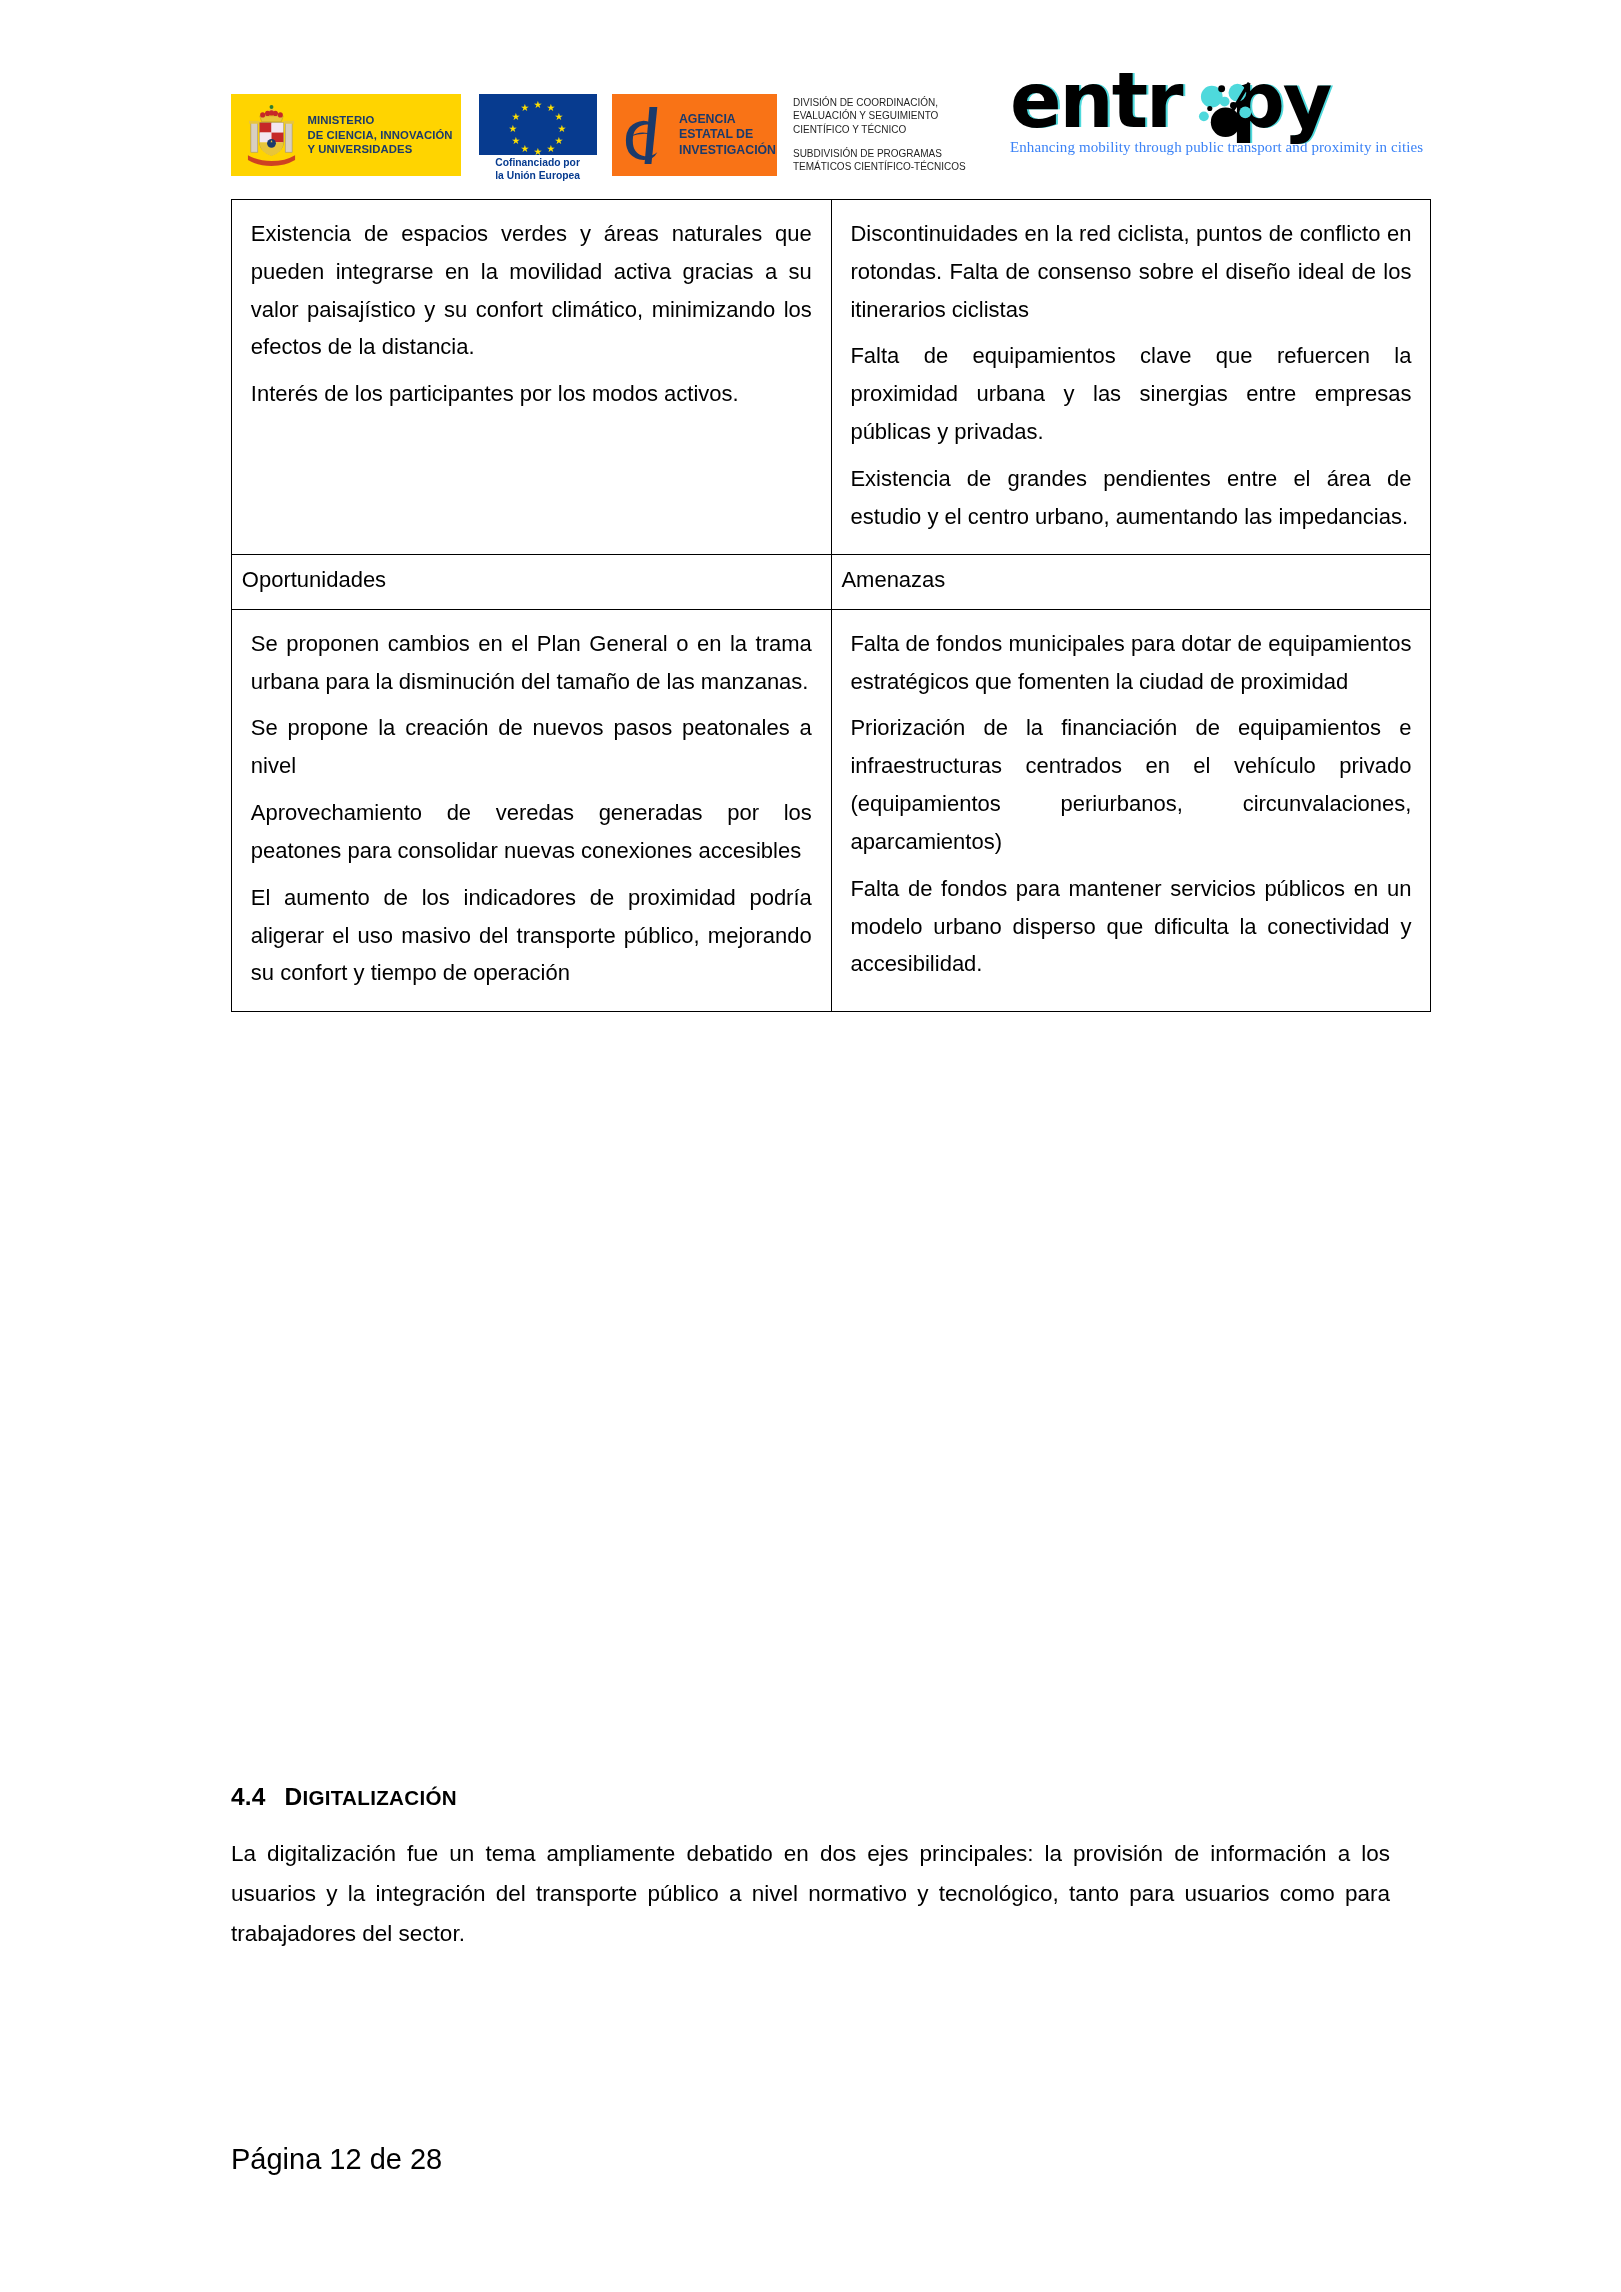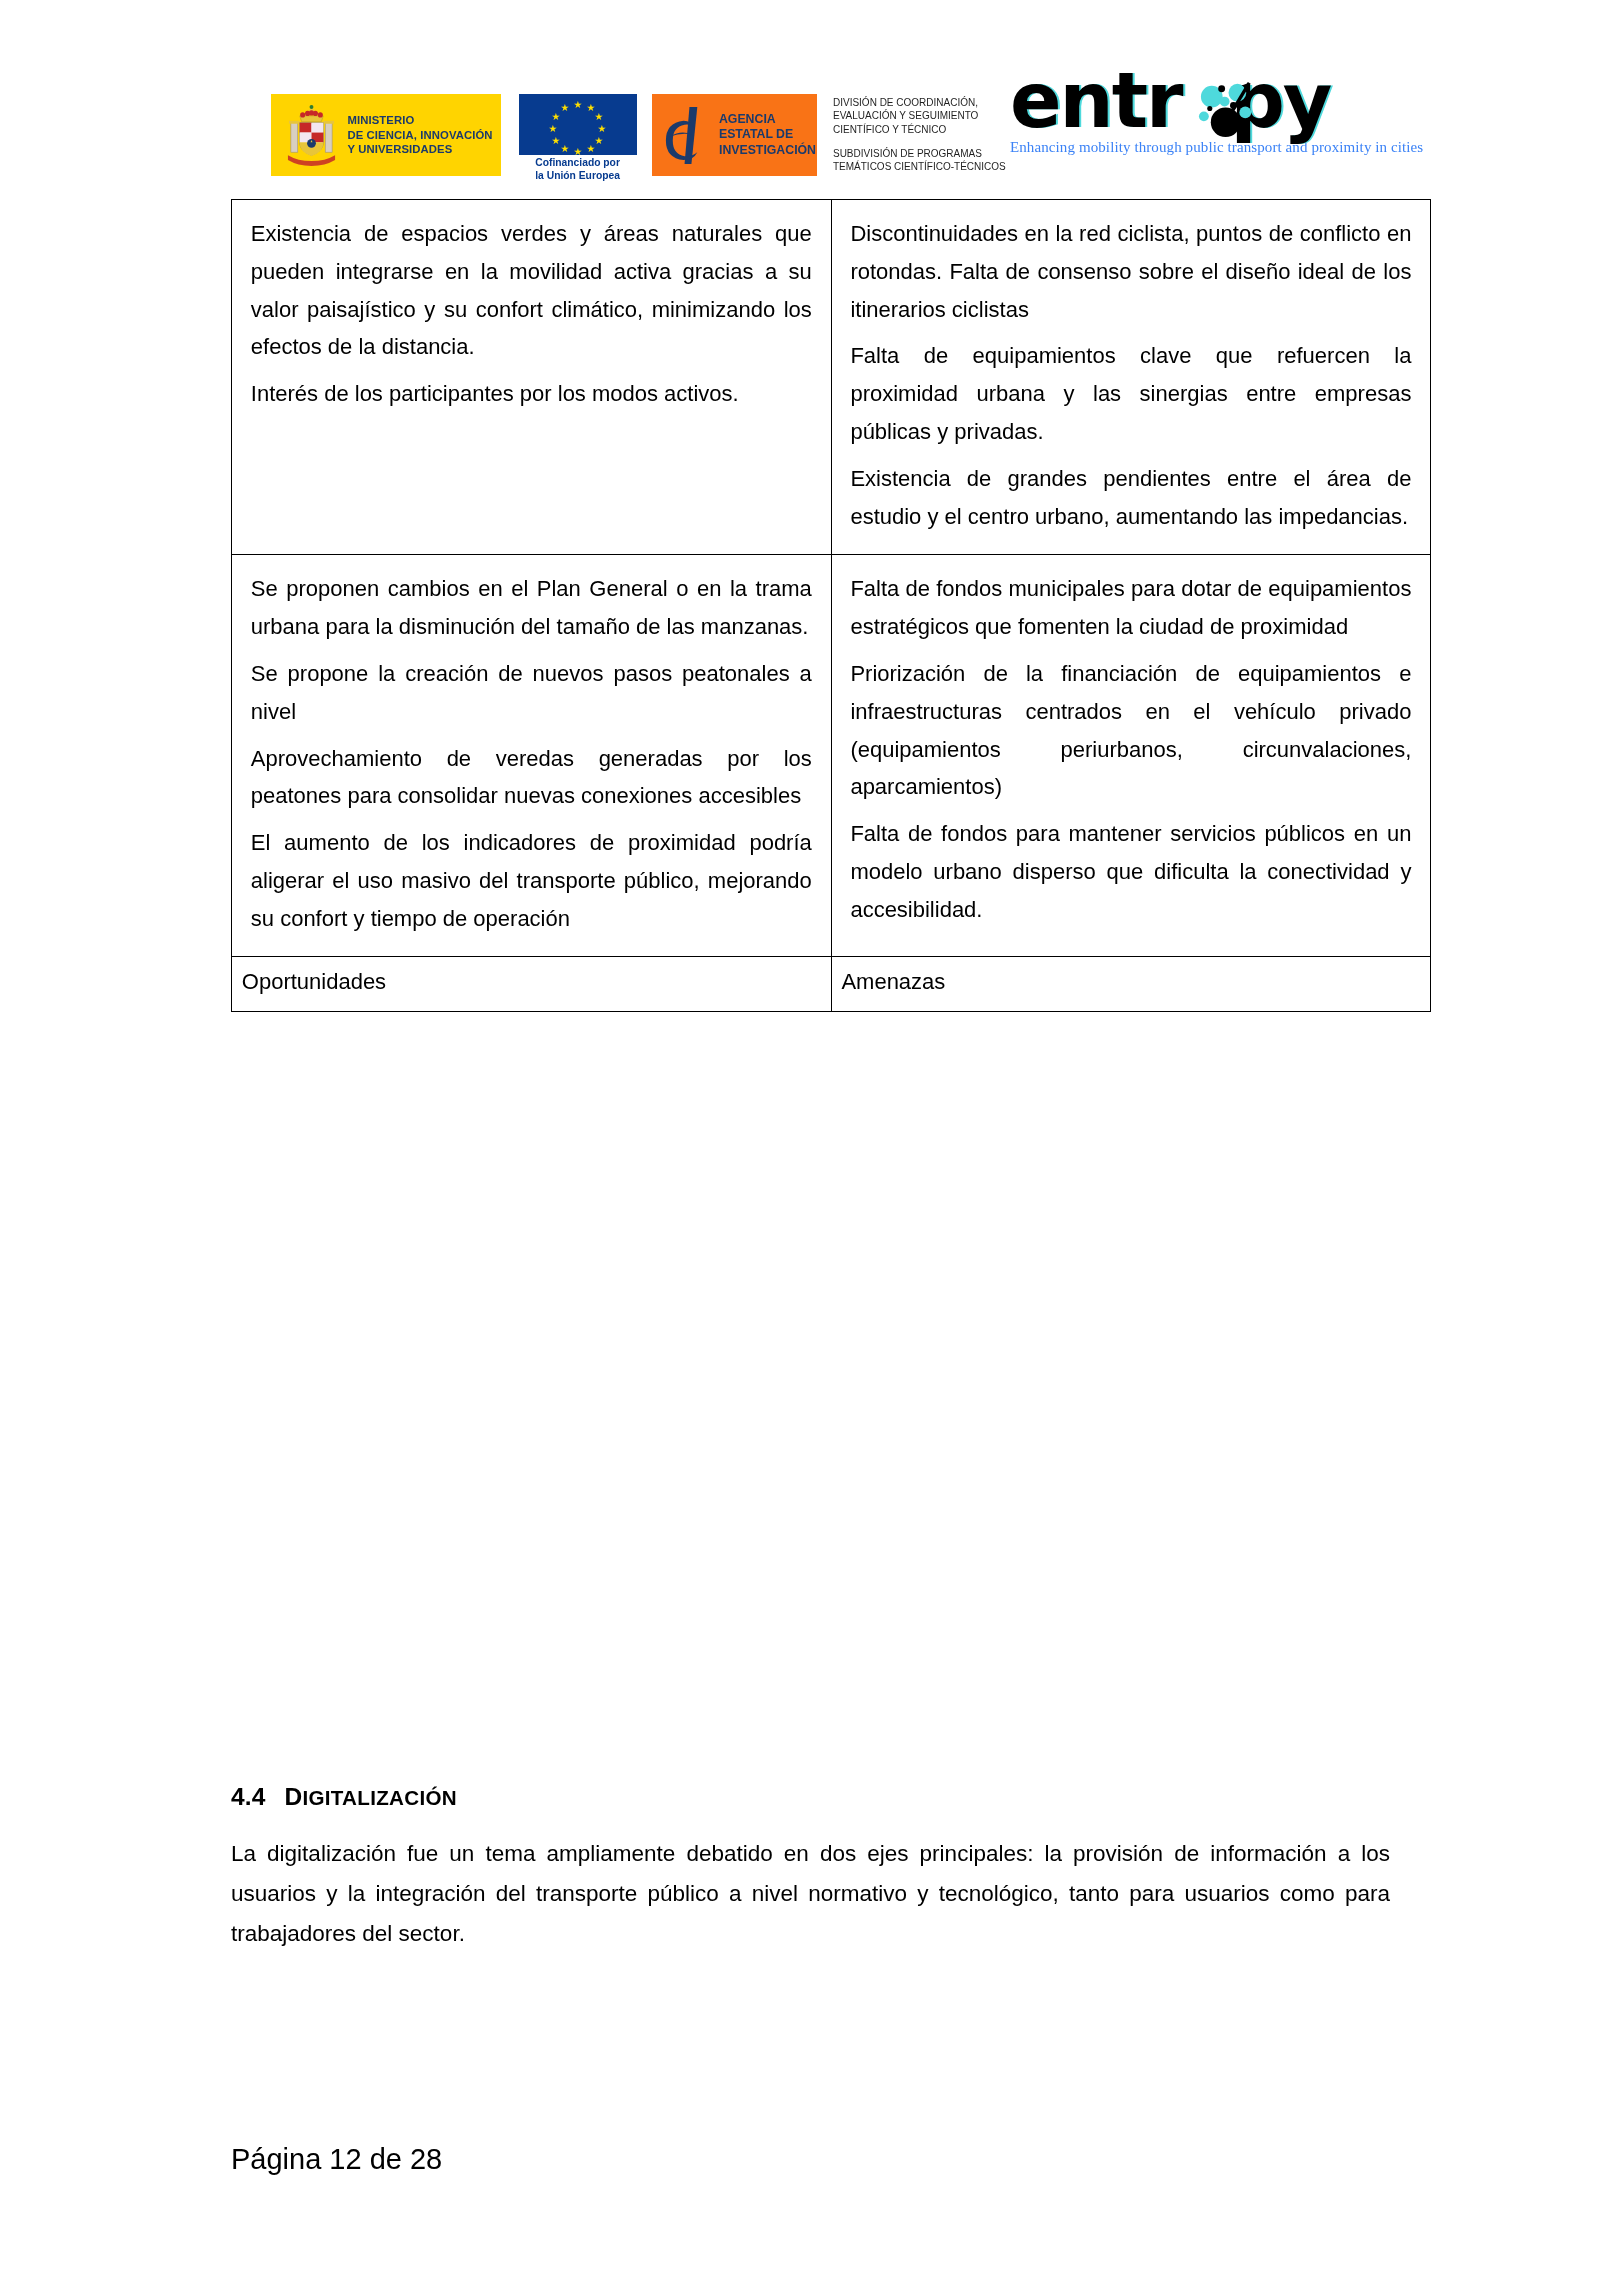--- a/index.html
+++ b/index.html
@@ -31,21 +31,20 @@
     align-items: flex-start;
   }
   .logo-ministerio {
     width: 230px;
     height: 82px;
     background: #FFD400;
     display: flex;
     align-items: center;
     padding-left: 13.7px;
     box-sizing: border-box;
-    margin-left: 40px;
   }
   .coat {
     width: 53px;
     height: 63px;
     flex: 0 0 53px;
     position: relative;
   }
   .coat svg { display: block; }
   .min-text {
     font-size: 11.3px;
@@ -342,40 +341,40 @@
         <p>Existencia de espacios verdes y áreas naturales que pueden integrarse en la movilidad activa gracias a su valor paisajístico y su confort climático, minimizando los efectos de la distancia.</p>
         <p>Interés de los participantes por los modos activos.</p>
       </td>
       <td class="col-r just">
         <p>Discontinuidades en la red ciclista, puntos de conflicto en rotondas. Falta de consenso sobre el diseño ideal de los itinerarios ciclistas</p>
         <p>Falta de equipamientos clave que refuercen la proximidad urbana y las sinergias entre empresas públicas y privadas.</p>
         <p>Existencia de grandes pendientes entre el área de estudio y el centro urbano, aumentando las impedancias.</p>
       </td>
     </tr>
     <tr>
+      <td class="col-l head">
+        <p>Oportunidades</p>
+      </td>
+      <td class="col-r head">
+        <p>Amenazas</p>
+      </td>
+    </tr>
+    <tr>
       <td class="col-l just">
         <p>Se proponen cambios en el Plan General o en la trama urbana para la disminución del tamaño de las manzanas.</p>
         <p>Se propone la creación de nuevos pasos peatonales a nivel</p>
         <p>Aprovechamiento de veredas generadas por los peatones para consolidar nuevas conexiones accesibles</p>
         <p>El aumento de los indicadores de proximidad podría aligerar el uso masivo del transporte público, mejorando su confort y tiempo de operación</p>
       </td>
       <td class="col-r just">
         <p>Falta de fondos municipales para dotar de equipamientos estratégicos que fomenten la ciudad de proximidad</p>
         <p>Priorización de la financiación de equipamientos e infraestructuras centrados en el vehículo privado (equipamientos periurbanos, circunvalaciones, aparcamientos)</p>
         <p>Falta de fondos para mantener servicios públicos en un modelo urbano disperso que dificulta la conectividad y accesibilidad.</p>
       </td>
     </tr>
-    <tr>
-      <td class="col-l head">
-        <p>Oportunidades</p>
-      </td>
-      <td class="col-r head">
-        <p>Amenazas</p>
-      </td>
-    </tr>
   </tbody>
     </table>
 
   <div class="section-heading">
     <span class="num">4.4</span>
     <span class="ttl"><span class="cap">D</span><span class="sm">IGITALIZACIÓN</span></span>
   </div>
 
   <p class="body-para">La digitalización fue un tema ampliamente debatido en dos ejes principales: la provisión de información a los usuarios y la integración del transporte público a nivel normativo y tecnológico, tanto para usuarios como para trabajadores del sector.</p>
 

